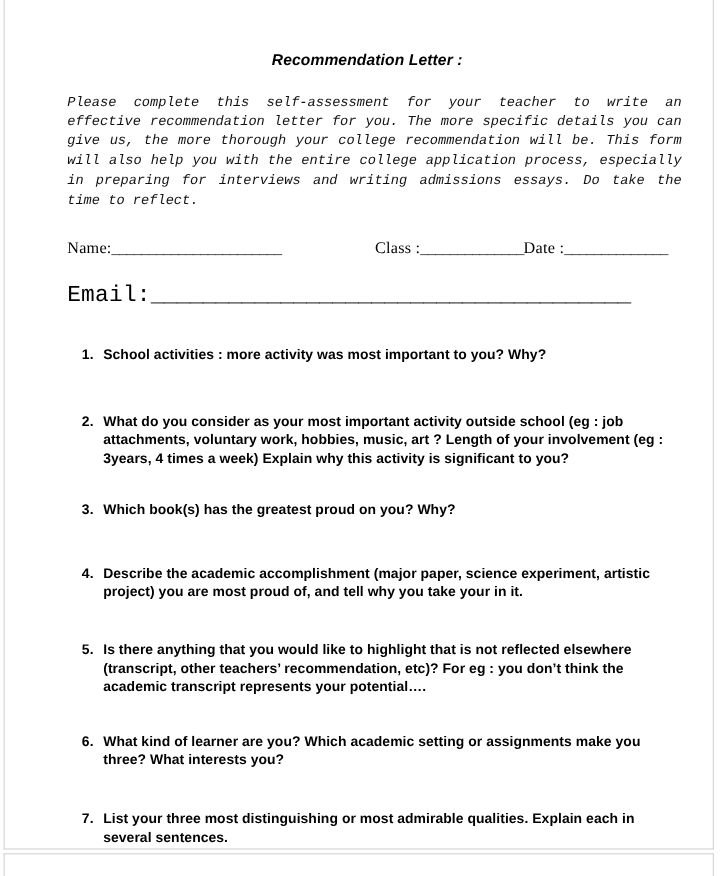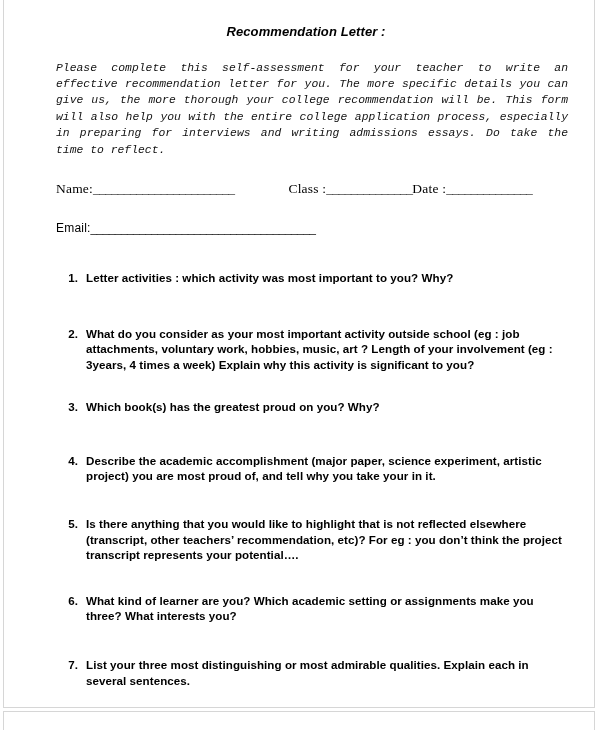--- a/index.html
+++ b/index.html
@@ -56,21 +56,21 @@
     top: 0;
     right: 0;
     bottom: 0;
     padding: 0 22px 0 52px;
     box-sizing: border-box;
   }
 
   
   .doc-title {
     margin: 0;
-    padding-top: 23px;
+    padding-top: 41px;
     text-align: center;
     font-family: "Liberation Sans", sans-serif;
     font-weight: bold;
     font-style: italic;
     font-size: 13px;
     line-height: 17.5px;
     color: #000000;
     letter-spacing: 0.1px;
     padding-right: 16px;
   }
@@ -102,27 +102,27 @@
   }
   .field {
     display: inline-block;
     vertical-align: baseline;
   }
   .field-label { letter-spacing: 0.2px; }
   .field-rule {
     letter-spacing: -0.6px;
     color: #2b2b2b;
   }
-  .field-name  { margin-right: 54px; }
+  .field-name  { margin-right: 78px; }
   .field-class { }
 
   .fields-row-2 {
     padding-top: 21px;
-    font-family: Liberation Sans, sans-serif;
-    font-size: 12px;
+    font-family: Liberation Mono, monospace;
+    font-size: 19px;
     line-height: 18px;
     color: #000000;
     white-space: nowrap;
   }
 
   
   .questions {
     list-style: none;
     margin: 0;
     padding: 0;
@@ -177,37 +177,37 @@
         <span class="field field-name"><span class="field-label">Name:</span><span class="field-rule">_______________________</span></span><span class="field field-class"><span class="field-label">Class :</span><span class="field-rule">______________</span></span><span class="field field-date"><span class="field-label">Date :</span><span class="field-rule">______________</span></span>
       </div>
 
       <div class="fields-row-2">
         <span class="field field-email"><span class="field-label">Email:</span><span class="field-rule">_____________________________________</span></span>
       </div>
 
       <ol class="questions">
         <li class="question q1">
           <span class="q-num">1.</span>
-          <span class="q-text">Letter activities : which activity was most important to you? Why?</span>
+          <span class="q-text">School activities : more activity was most important to you? Why?</span>
         </li>
         <li class="question q2">
           <span class="q-num">2.</span>
           <span class="q-text">What do you consider as your most important activity outside school (eg : job attachments, voluntary work, hobbies, music, art ? Length of your involvement (eg : 3years, 4 times a week) Explain why this activity is significant  to you?</span>
         </li>
         <li class="question q3">
           <span class="q-num">3.</span>
           <span class="q-text">Which book(s) has the greatest proud on you? Why?</span>
         </li>
         <li class="question q4">
           <span class="q-num">4.</span>
           <span class="q-text">Describe the academic accomplishment (major paper, science experiment, artistic project) you are most proud of, and tell why you take your in it.</span>
         </li>
         <li class="question q5">
           <span class="q-num">5.</span>
-          <span class="q-text">Is there anything that you would like to highlight that is not reflected elsewhere (transcript, other teachers’ recommendation, etc)? For  eg : you don’t think the project transcript represents your potential….</span>
+          <span class="q-text">Is there anything that you would like to highlight that is not reflected elsewhere (transcript, other teachers’ recommendation, etc)? For  eg : you don’t think the academic transcript represents your potential….</span>
         </li>
         <li class="question q6">
           <span class="q-num">6.</span>
           <span class="q-text">What kind of learner are you? Which academic setting or assignments make you three? What interests you?</span>
         </li>
         <li class="question q7">
           <span class="q-num">7.</span>
           <span class="q-text">List your three most distinguishing or most admirable qualities. Explain each in several sentences.</span>
         </li>
       </ol>

